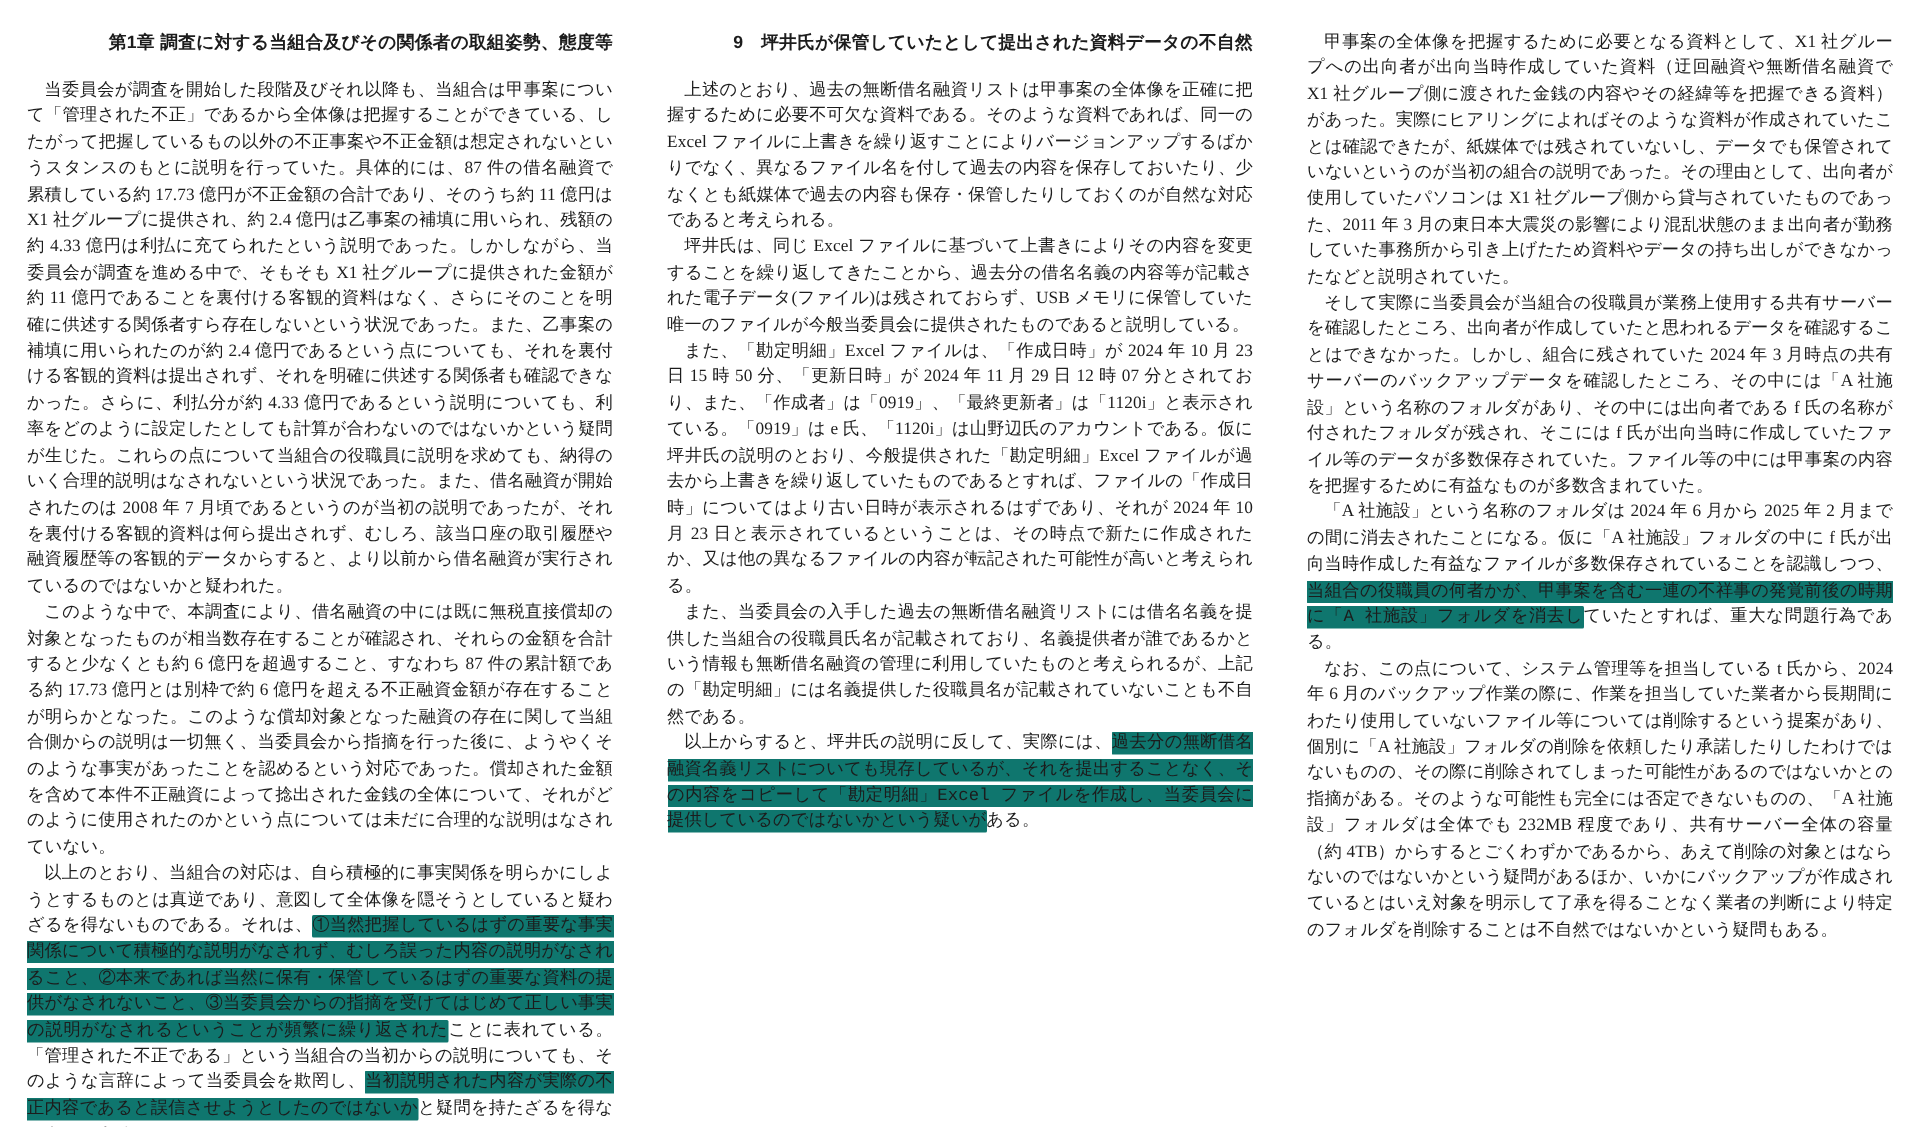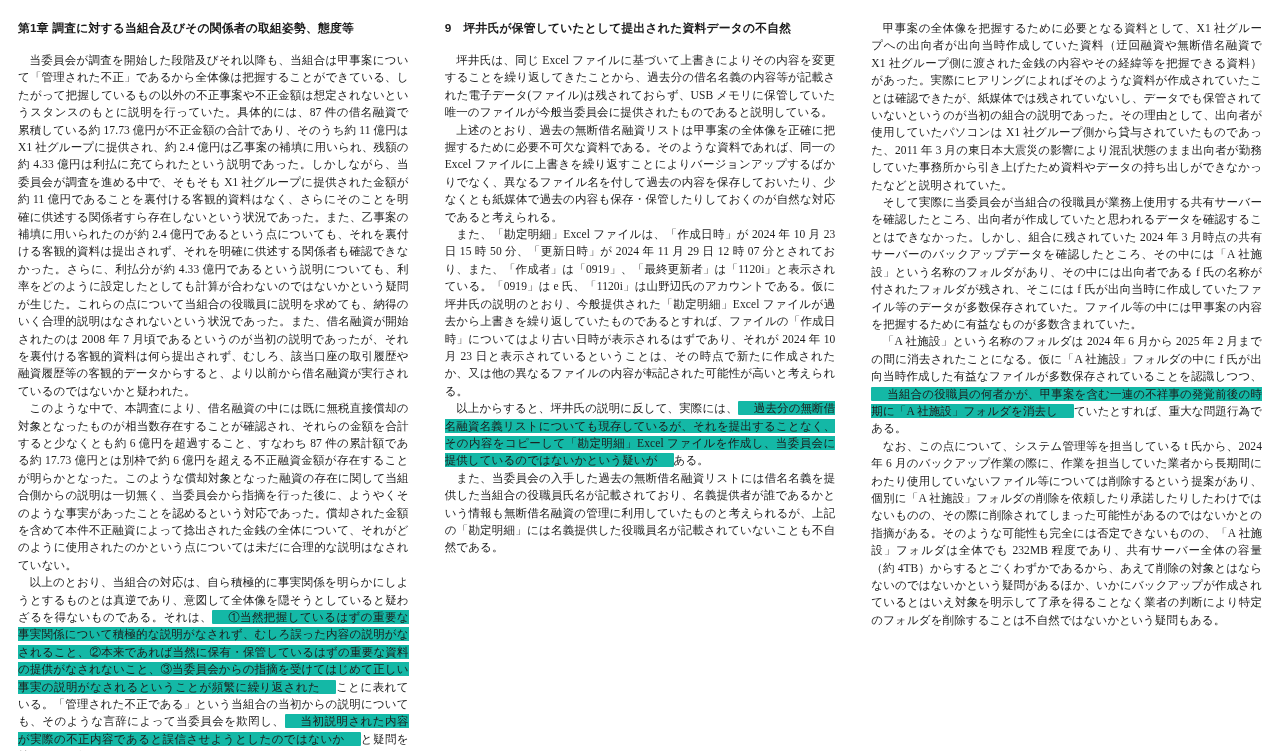--- a/index.html
+++ b/index.html
@@ -28,54 +28,55 @@
     line-height: 17.4px;
     text-align: justify;
     letter-spacing: 0.1px;
   }
   .chapter-heading, .section-heading {
     font-family: "Liberation Sans", "DejaVu Sans", sans-serif;
     font-size: 11.8px;
     font-weight: bold;
     line-height: 16px;
     margin: 0 0 16px 0;
-    text-align: left;
+    text-align: right;
     letter-spacing: 0.2px;
   }
   .para {
     margin: 0;
     text-indent: 1em;
   }
   .hl {
-    background: #14b8a6;
+    background: #0f766e;
     border-radius: 1px;
-    padding: 1px 16px;
+    padding: 1px 0;
+    font-family: Liberation Mono, monospace;
   }
 </style>
 </head>
 <body>
 
 <div class="page">
   <div class="col">
     <h1 class="chapter-heading">第1章 調査に対する当組合及びその関係者の取組姿勢、態度等</h1>
     <div>
         <p class="para"><span>当委員会が調査を開始した段階及びそれ以降も、当組合は甲事案について「管理された不正」であるから全体像は把握することができている、したがって把握しているもの以外の不正事案や不正金額は想定されないというスタンスのもとに説明を行っていた。具体的には、87 件の借名融資で累積している約 17.73 億円が不正金額の合計であり、そのうち約 11 億円は X1 社グループに提供され、約 2.4 億円は乙事案の補填に用いられ、残額の約 4.33 億円は利払に充てられたという説明であった。しかしながら、当委員会が調査を進める中で、そもそも X1 社グループに提供された金額が約 11 億円であることを裏付ける客観的資料はなく、さらにそのことを明確に供述する関係者すら存在しないという状況であった。また、乙事案の補填に用いられたのが約 2.4 億円であるという点についても、それを裏付ける客観的資料は提出されず、それを明確に供述する関係者も確認できなかった。さらに、利払分が約 4.33 億円であるという説明についても、利率をどのように設定したとしても計算が合わないのではないかという疑問が生じた。これらの点について当組合の役職員に説明を求めても、納得のいく合理的説明はなされないという状況であった。また、借名融資が開始されたのは 2008 年 7 月頃であるというのが当初の説明であったが、それを裏付ける客観的資料は何ら提出されず、むしろ、該当口座の取引履歴や融資履歴等の客観的データからすると、より以前から借名融資が実行されているのではないかと疑われた。</span></p>
         <p class="para"><span>このような中で、本調査により、借名融資の中には既に無税直接償却の対象となったものが相当数存在することが確認され、それらの金額を合計すると少なくとも約 6 億円を超過すること、すなわち 87 件の累計額である約 17.73 億円とは別枠で約 6 億円を超える不正融資金額が存在することが明らかとなった。このような償却対象となった融資の存在に関して当組合側からの説明は一切無く、当委員会から指摘を行った後に、ようやくそのような事実があったことを認めるという対応であった。償却された金額を含めて本件不正融資によって捻出された金銭の全体について、それがどのように使用されたのかという点については未だに合理的な説明はなされていない。</span></p>
         <p class="para"><span>以上のとおり、当組合の対応は、自ら積極的に事実関係を明らかにしようとするものとは真逆であり、意図して全体像を隠そうとしていると疑わざるを得ないものである。それは、</span><span class="hl">①当然把握しているはずの重要な事実関係について積極的な説明がなされず、むしろ誤った内容の説明がなされること、②本来であれば当然に保有・保管しているはずの重要な資料の提供がなされないこと、③当委員会からの指摘を受けてはじめて正しい事実の説明がなされるということが頻繁に繰り返された</span><span>ことに表れている。「管理された不正である」という当組合の当初からの説明についても、そのような言辞によって当委員会を欺罔し、</span><span class="hl">当初説明された内容が実際の不正内容であると誤信させようとしたのではないか</span><span>と疑問を持たざるを得ないものである。</span></p>
       </div>
   </div>
 
   <div class="col">
     <h2 class="section-heading">9　坪井氏が保管していたとして提出された資料データの不自然</h2>
     <div>
+        <p class="para"><span>上述のとおり、過去の無断借名融資リストは甲事案の全体像を正確に把握するために必要不可欠な資料である。そのような資料であれば、同一の Excel ファイルに上書きを繰り返すことによりバージョンアップするばかりでなく、異なるファイル名を付して過去の内容を保存しておいたり、少なくとも紙媒体で過去の内容も保存・保管したりしておくのが自然な対応であると考えられる。</span></p>
         <p class="para"><span>坪井氏は、同じ Excel ファイルに基づいて上書きによりその内容を変更することを繰り返してきたことから、過去分の借名名義の内容等が記載された電子データ(ファイル)は残されておらず、USB メモリに保管していた唯一のファイルが今般当委員会に提供されたものであると説明している。</span></p>
-        <p class="para"><span>上述のとおり、過去の無断借名融資リストは甲事案の全体像を正確に把握するために必要不可欠な資料である。そのような資料であれば、同一の Excel ファイルに上書きを繰り返すことによりバージョンアップするばかりでなく、異なるファイル名を付して過去の内容を保存しておいたり、少なくとも紙媒体で過去の内容も保存・保管したりしておくのが自然な対応であると考えられる。</span></p>
         <p class="para"><span>また、「勘定明細」Excel ファイルは、「作成日時」が 2024 年 10 月 23 日 15 時 50 分、「更新日時」が 2024 年 11 月 29 日 12 時 07 分とされており、また、「作成者」は「0919」、「最終更新者」は「1120i」と表示されている。「0919」は e 氏、「1120i」は山野辺氏のアカウントである。仮に坪井氏の説明のとおり、今般提供された「勘定明細」Excel ファイルが過去から上書きを繰り返していたものであるとすれば、ファイルの「作成日時」についてはより古い日時が表示されるはずであり、それが 2024 年 10 月 23 日と表示されているということは、その時点で新たに作成されたか、又は他の異なるファイルの内容が転記された可能性が高いと考えられる。</span></p>
+        <p class="para"><span>また、当委員会の入手した過去の無断借名融資リストには借名名義を提供した当組合の役職員氏名が記載されており、名義提供者が誰であるかという情報も無断借名融資の管理に利用していたものと考えられるが、上記の「勘定明細」には名義提供した役職員名が記載されていないことも不自然である。</span></p>
         <p class="para"><span>以上からすると、坪井氏の説明に反して、実際には、</span><span class="hl">過去分の無断借名融資名義リストについても現存しているが、それを提出することなく、その内容をコピーして「勘定明細」Excel ファイルを作成し、当委員会に提供しているのではないかという疑いが</span><span>ある。</span></p>
-        <p class="para"><span>また、当委員会の入手した過去の無断借名融資リストには借名名義を提供した当組合の役職員氏名が記載されており、名義提供者が誰であるかという情報も無断借名融資の管理に利用していたものと考えられるが、上記の「勘定明細」には名義提供した役職員名が記載されていないことも不自然である。</span></p>
       </div>
   </div>
 
   <div class="col">
     <div>
         <p class="para"><span>甲事案の全体像を把握するために必要となる資料として、X1 社グループへの出向者が出向当時作成していた資料（迂回融資や無断借名融資で X1 社グループ側に渡された金銭の内容やその経緯等を把握できる資料）があった。実際にヒアリングによればそのような資料が作成されていたことは確認できたが、紙媒体では残されていないし、データでも保管されていないというのが当初の組合の説明であった。その理由として、出向者が使用していたパソコンは X1 社グループ側から貸与されていたものであった、2011 年 3 月の東日本大震災の影響により混乱状態のまま出向者が勤務していた事務所から引き上げたため資料やデータの持ち出しができなかったなどと説明されていた。</span></p>
         <p class="para"><span>そして実際に当委員会が当組合の役職員が業務上使用する共有サーバーを確認したところ、出向者が作成していたと思われるデータを確認することはできなかった。しかし、組合に残されていた 2024 年 3 月時点の共有サーバーのバックアップデータを確認したところ、その中には「A 社施設」という名称のフォルダがあり、その中には出向者である f 氏の名称が付されたフォルダが残され、そこには f 氏が出向当時に作成していたファイル等のデータが多数保存されていた。ファイル等の中には甲事案の内容を把握するために有益なものが多数含まれていた。</span></p>
         <p class="para"><span>「A 社施設」という名称のフォルダは 2024 年 6 月から 2025 年 2 月までの間に消去されたことになる。仮に「A 社施設」フォルダの中に f 氏が出向当時作成した有益なファイルが多数保存されていることを認識しつつ、</span><span class="hl">当組合の役職員の何者かが、甲事案を含む一連の不祥事の発覚前後の時期に「A 社施設」フォルダを消去し</span><span>ていたとすれば、重大な問題行為である。</span></p>
         <p class="para"><span>なお、この点について、システム管理等を担当している t 氏から、2024 年 6 月のバックアップ作業の際に、作業を担当していた業者から長期間にわたり使用していないファイル等については削除するという提案があり、個別に「A 社施設」フォルダの削除を依頼したり承諾したりしたわけではないものの、その際に削除されてしまった可能性があるのではないかとの指摘がある。そのような可能性も完全には否定できないものの、「A 社施設」フォルダは全体でも 232MB 程度であり、共有サーバー全体の容量（約 4TB）からするとごくわずかであるから、あえて削除の対象とはならないのではないかという疑問があるほか、いかにバックアップが作成されているとはいえ対象を明示して了承を得ることなく業者の判断により特定のフォルダを削除することは不自然ではないかという疑問もある。</span></p>
       </div>

